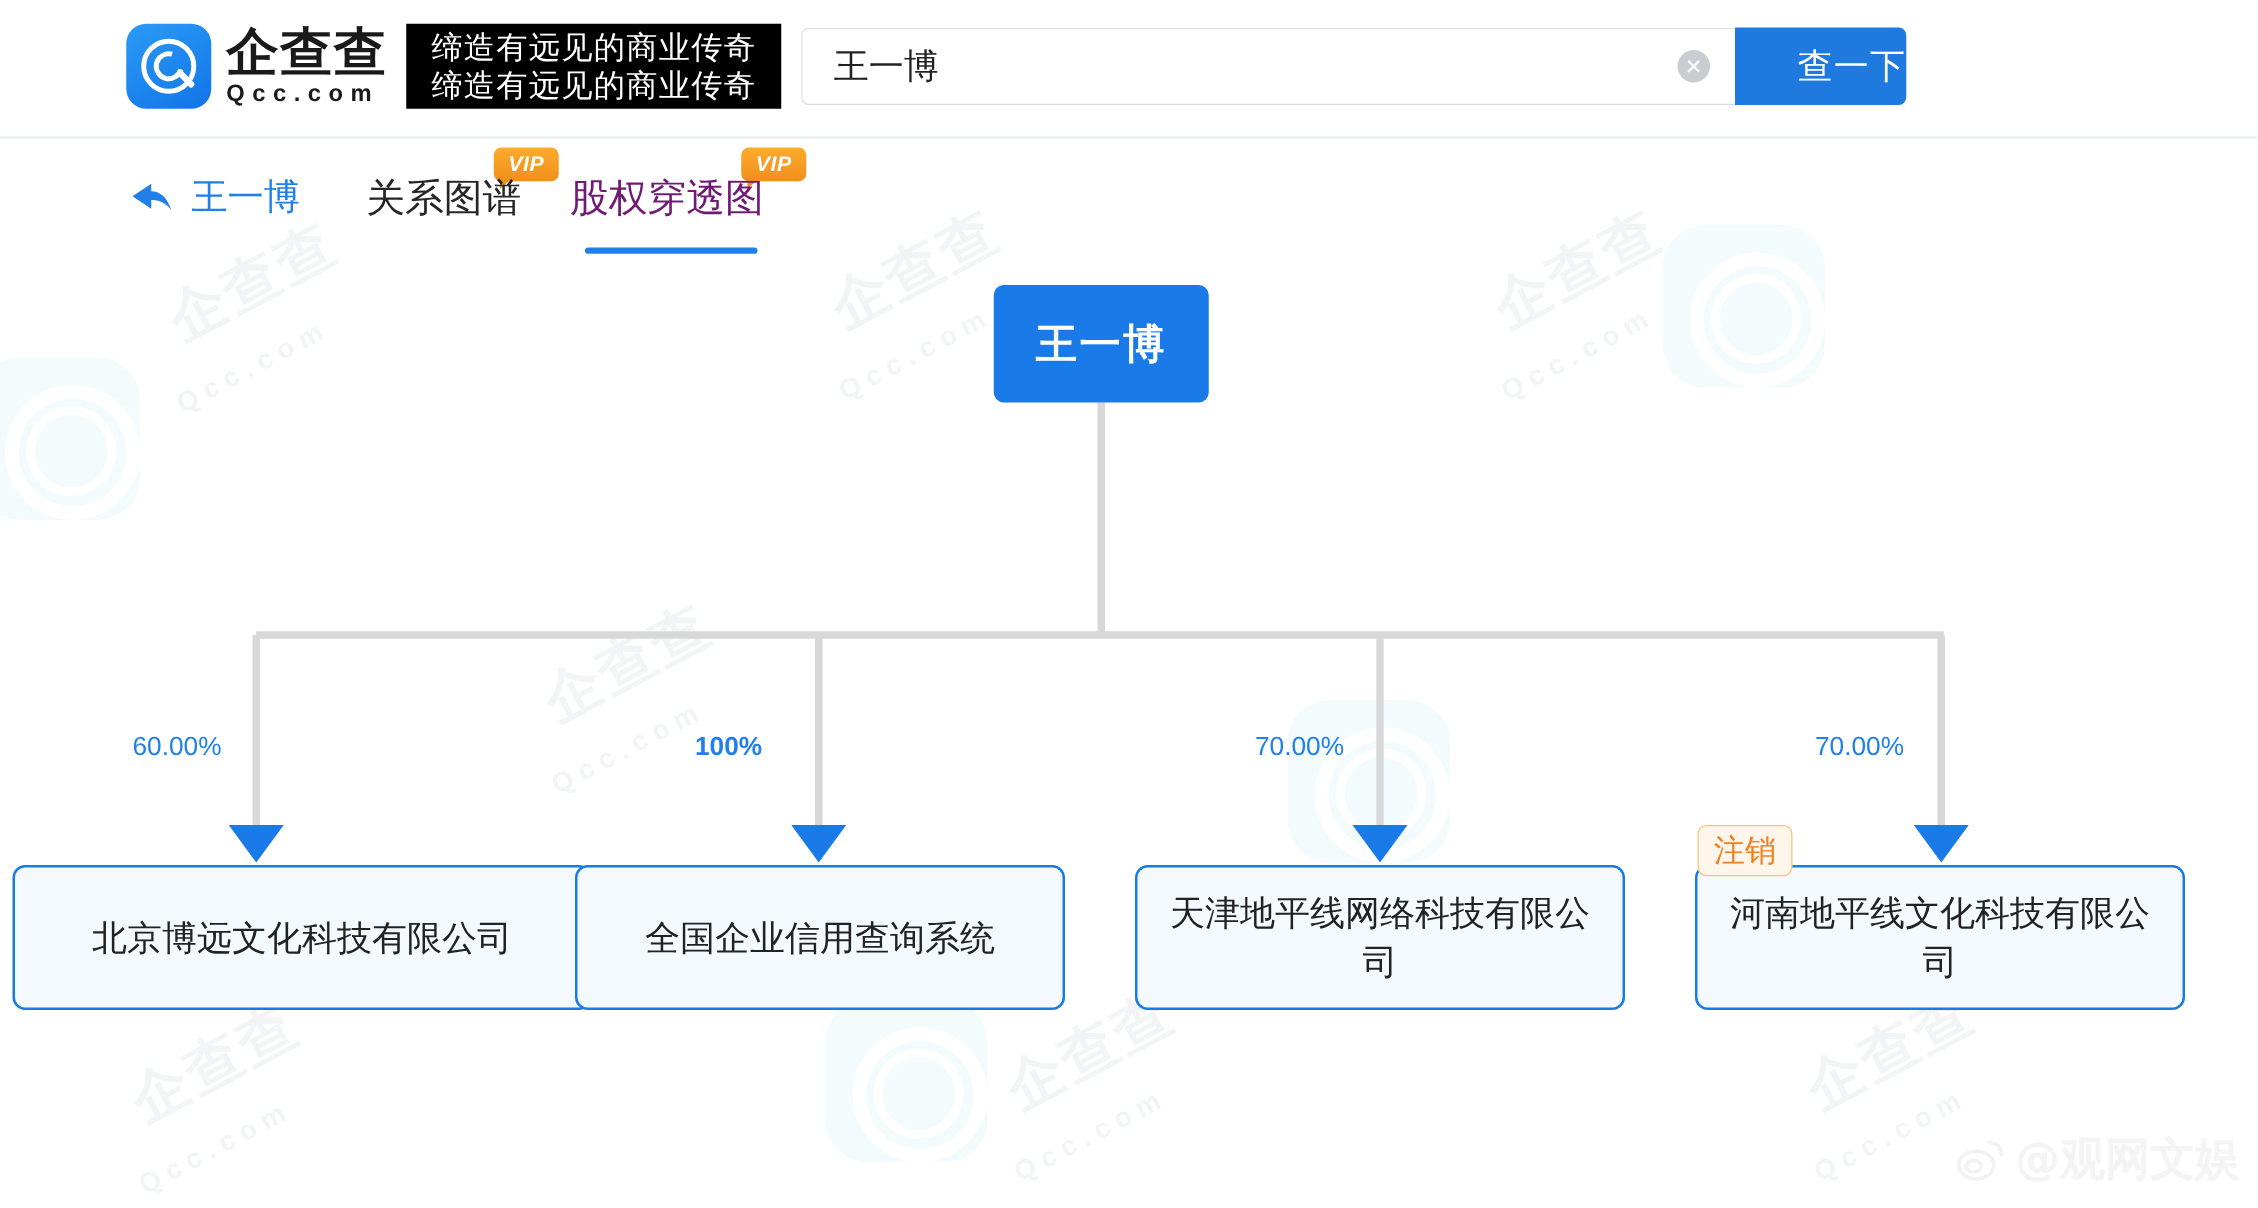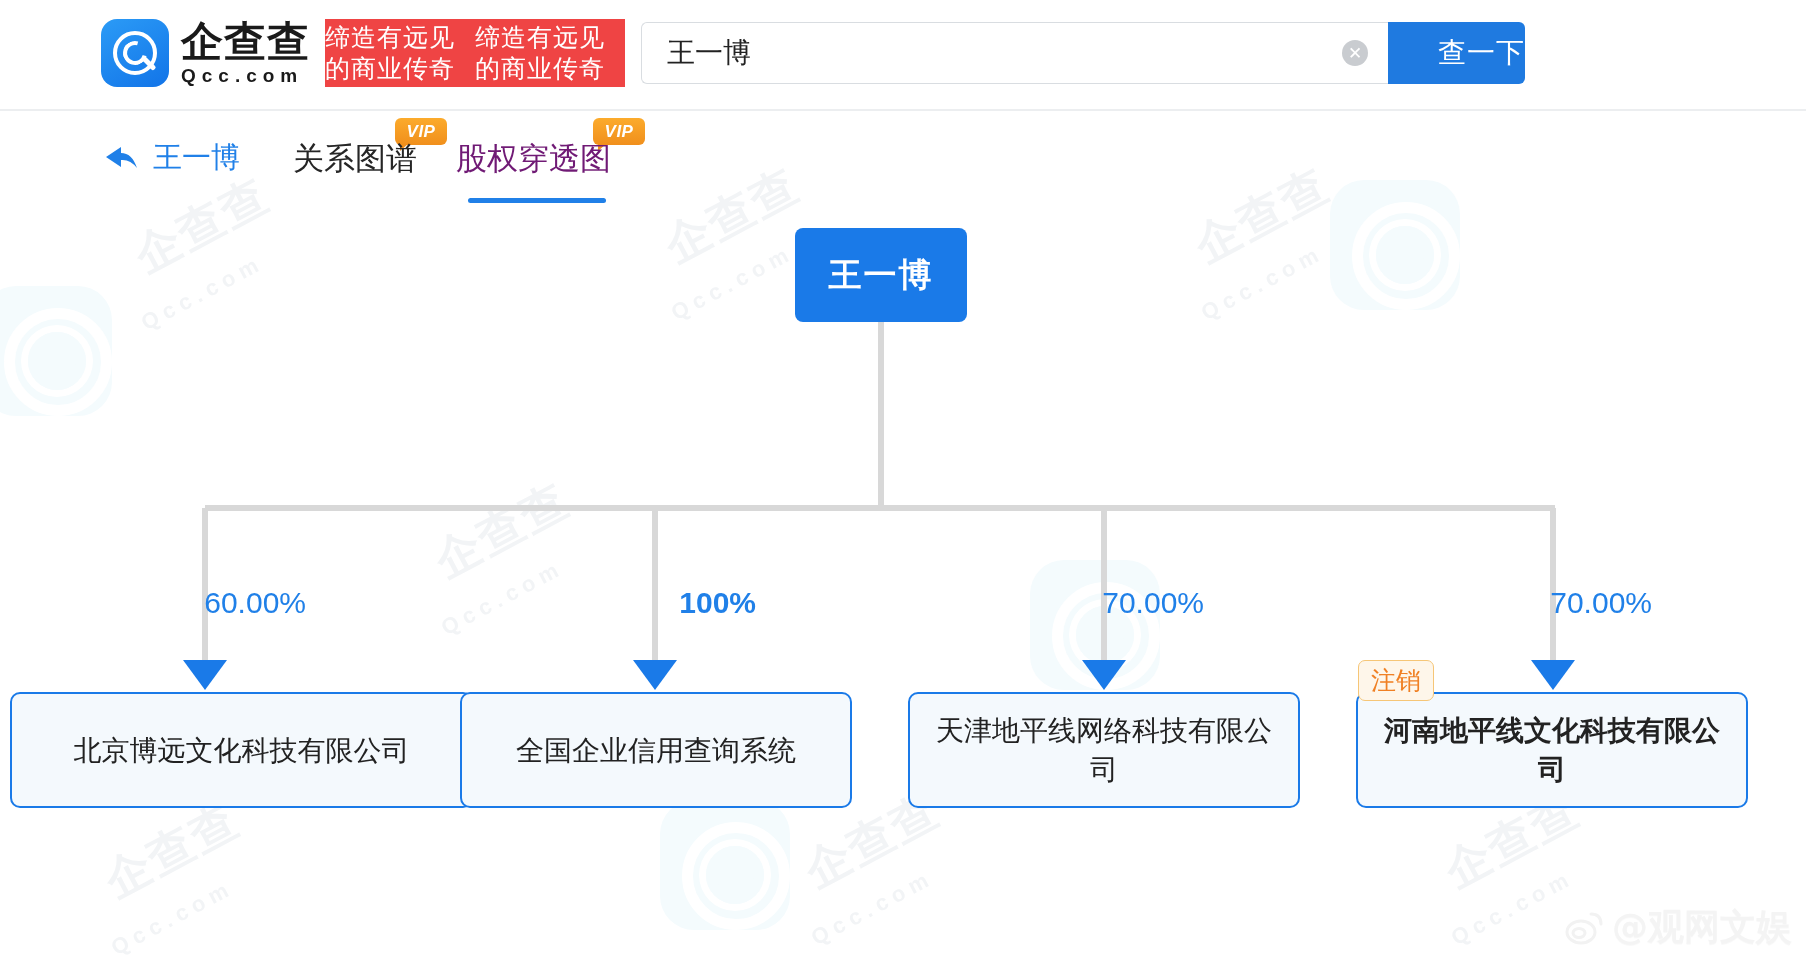--- a/index.html
+++ b/index.html
@@ -103,22 +103,22 @@
     font-family: "DejaVu Sans", "Liberation Sans", sans-serif;
   }
   .brand-en {
     font-size: 19px; font-weight: 700; color: #1a1a1a;
     letter-spacing: 6px; line-height: 22px; margin-top: 1px;
     font-family: "Liberation Sans", sans-serif;
   }
   .slogan {
     position: absolute; left: 325px; top: 19px;
     width: 300px; height: 68px;
-    background: #ef4444;
-    display: flex; flex-direction: row;
+    background: #000000;
+    display: flex; flex-direction: column;
     align-items: center; justify-content: center;
   }
   .slogan div {
     color: #ffffff; font-size: 25px; line-height: 31px;
     letter-spacing: 1px; font-weight: 400;
     font-family: "DejaVu Sans", "Liberation Sans", sans-serif;
   }
 
   .searchbar {
     position: absolute; left: 641px; top: 22px;
@@ -241,26 +241,26 @@
     border: 2px solid #1a7ae8;
     border-radius: 10px;
     color: #222222; font-size: 28px;
     line-height: 39px;
     padding: 0 16px;
     z-index: 6;
   }
   .child-0 { left: 10px;   width: 463px; }
   .child-1 { left: 460px;  width: 392px; }
   .child-2 { left: 908px;  width: 392px; }
-  .child-3 { left: 1356px; width: 392px; font-weight: bold; }
+  .child-3 { left: 1356px; width: 392px; }
 
   .pct {
     position: absolute; top: 586px;
-    width: 200px; text-align: right;
-    font-size: 30px; color: #2080e8;
+    width: 200px; text-align: left;
+    font-size: 21px; color: #2080e8;
     z-index: 6;
     font-family: "Liberation Sans", sans-serif;
   }
   .pct-0 { left: 106px; }
   .pct-1 { left: 556px; font-weight: bold; }
   .pct-2 { left: 1004px; }
   .pct-3 { left: 1452px; }
 
   .status-badge {
     position: absolute;

